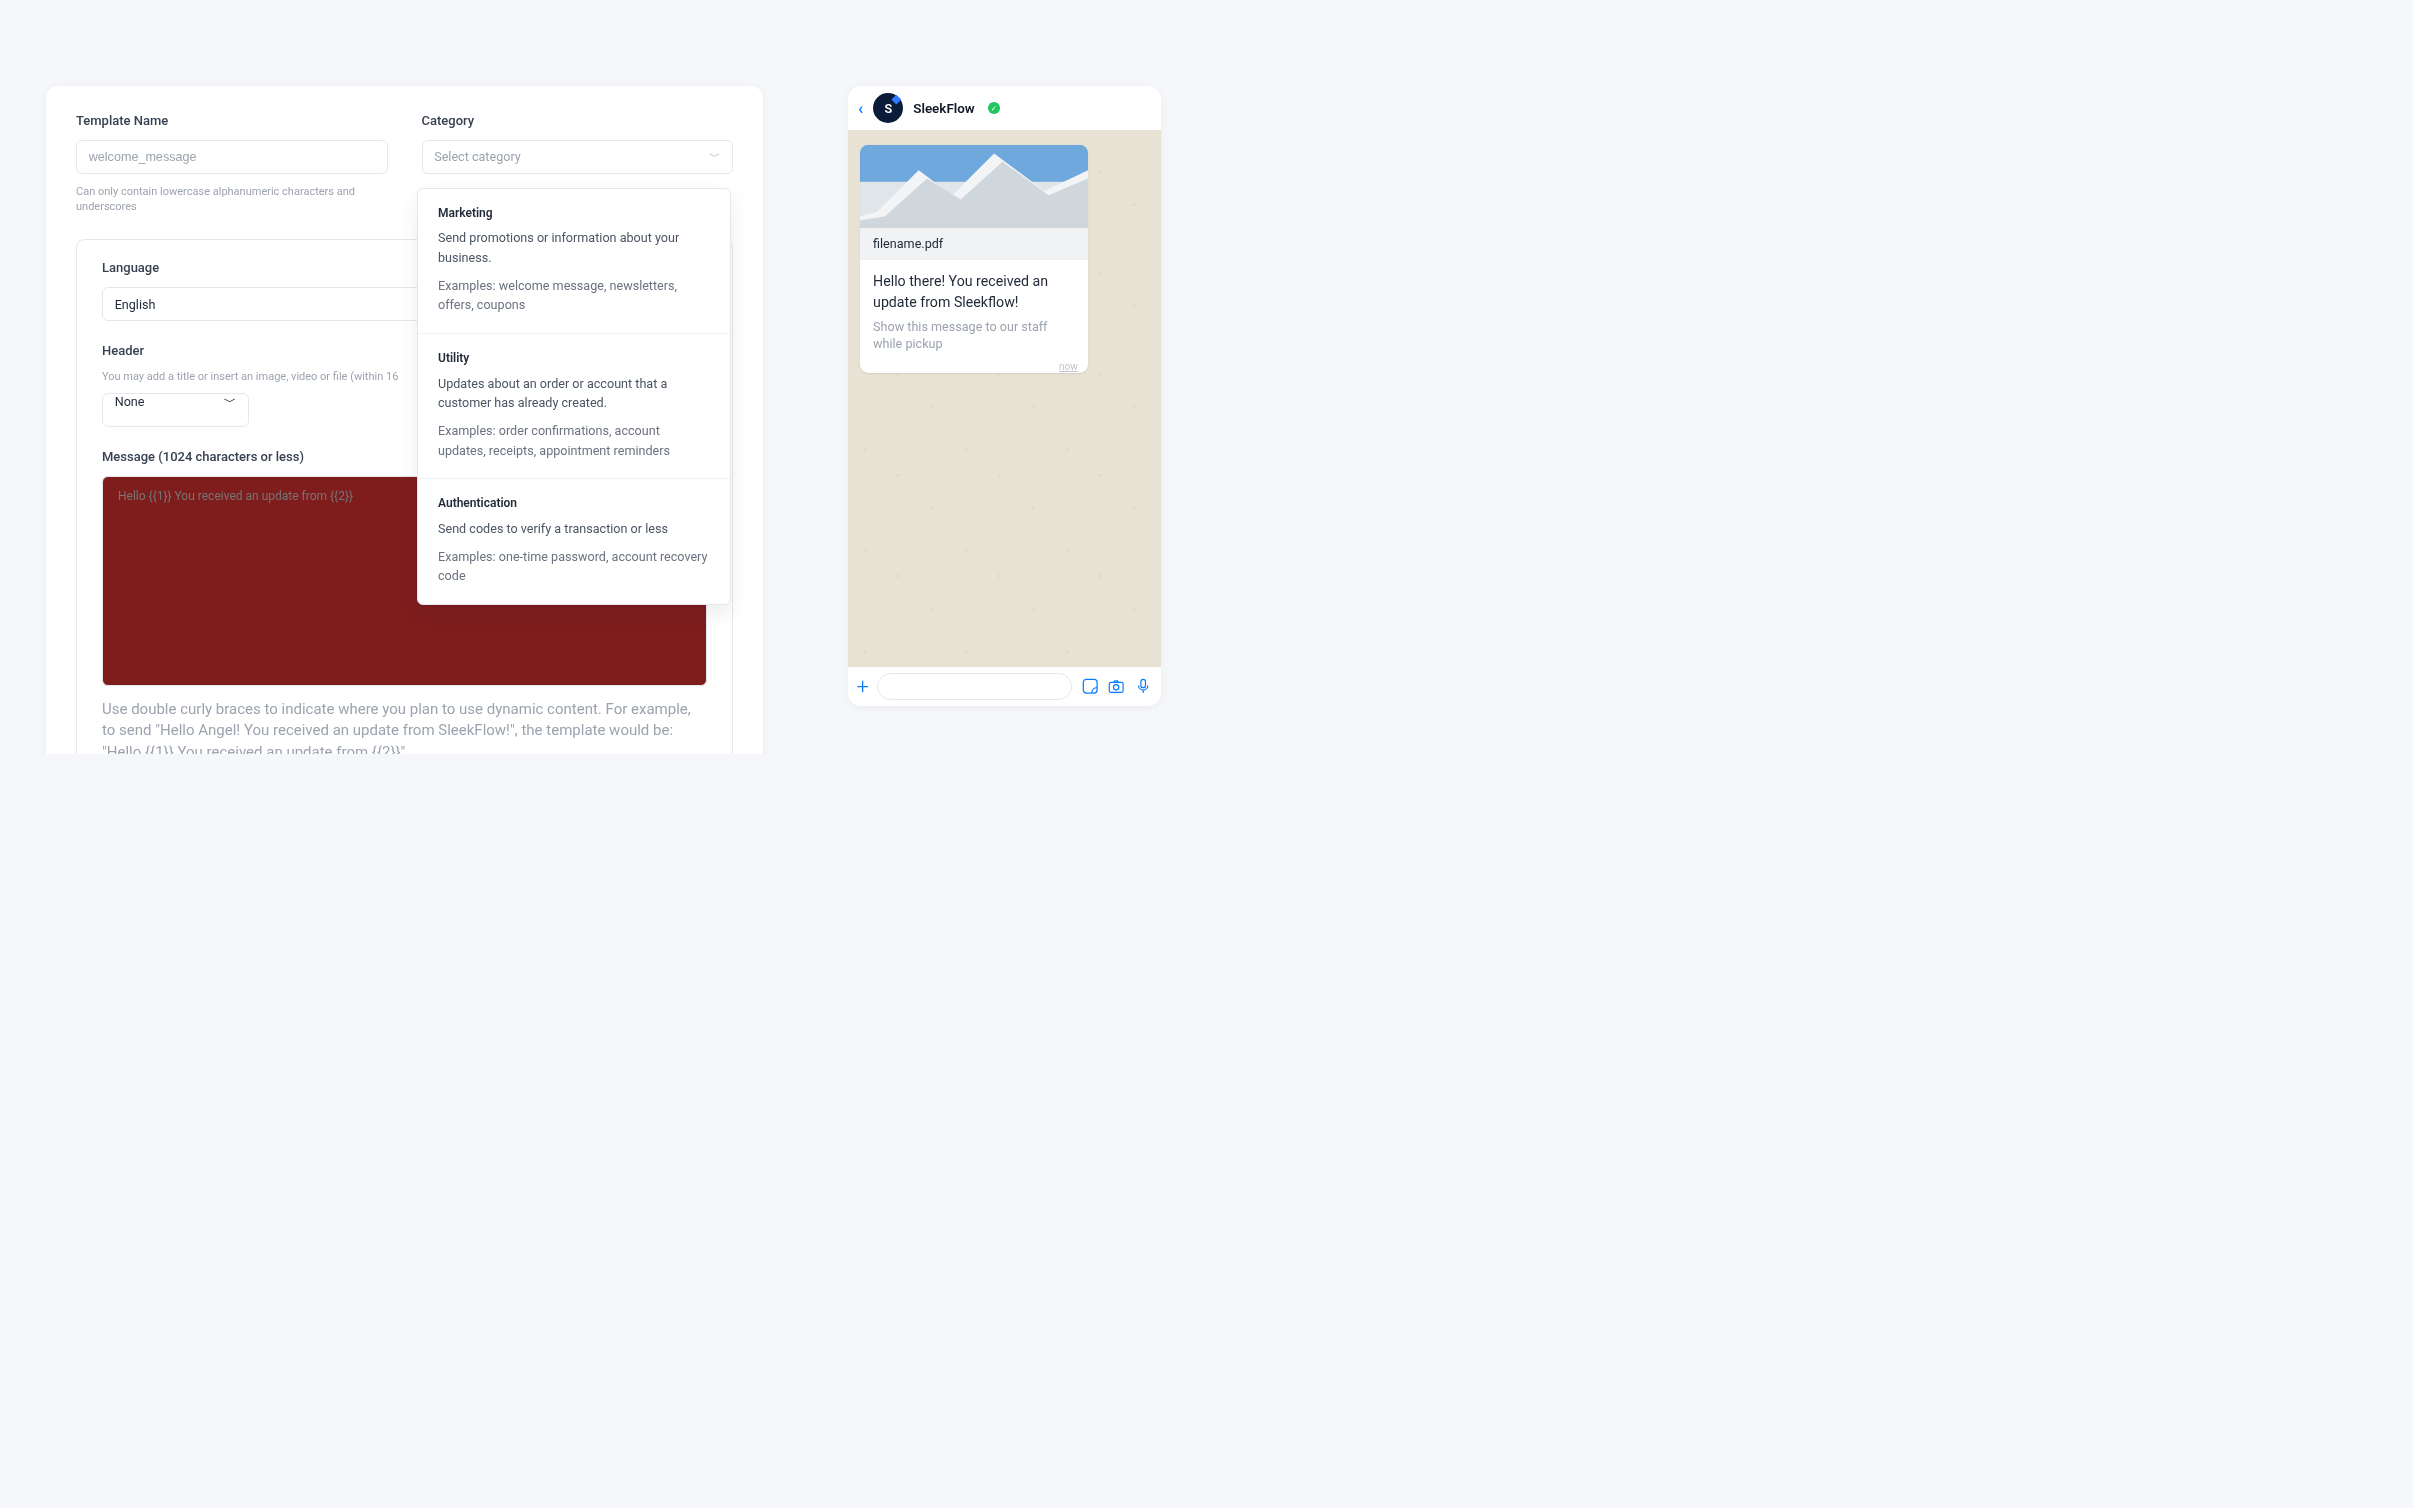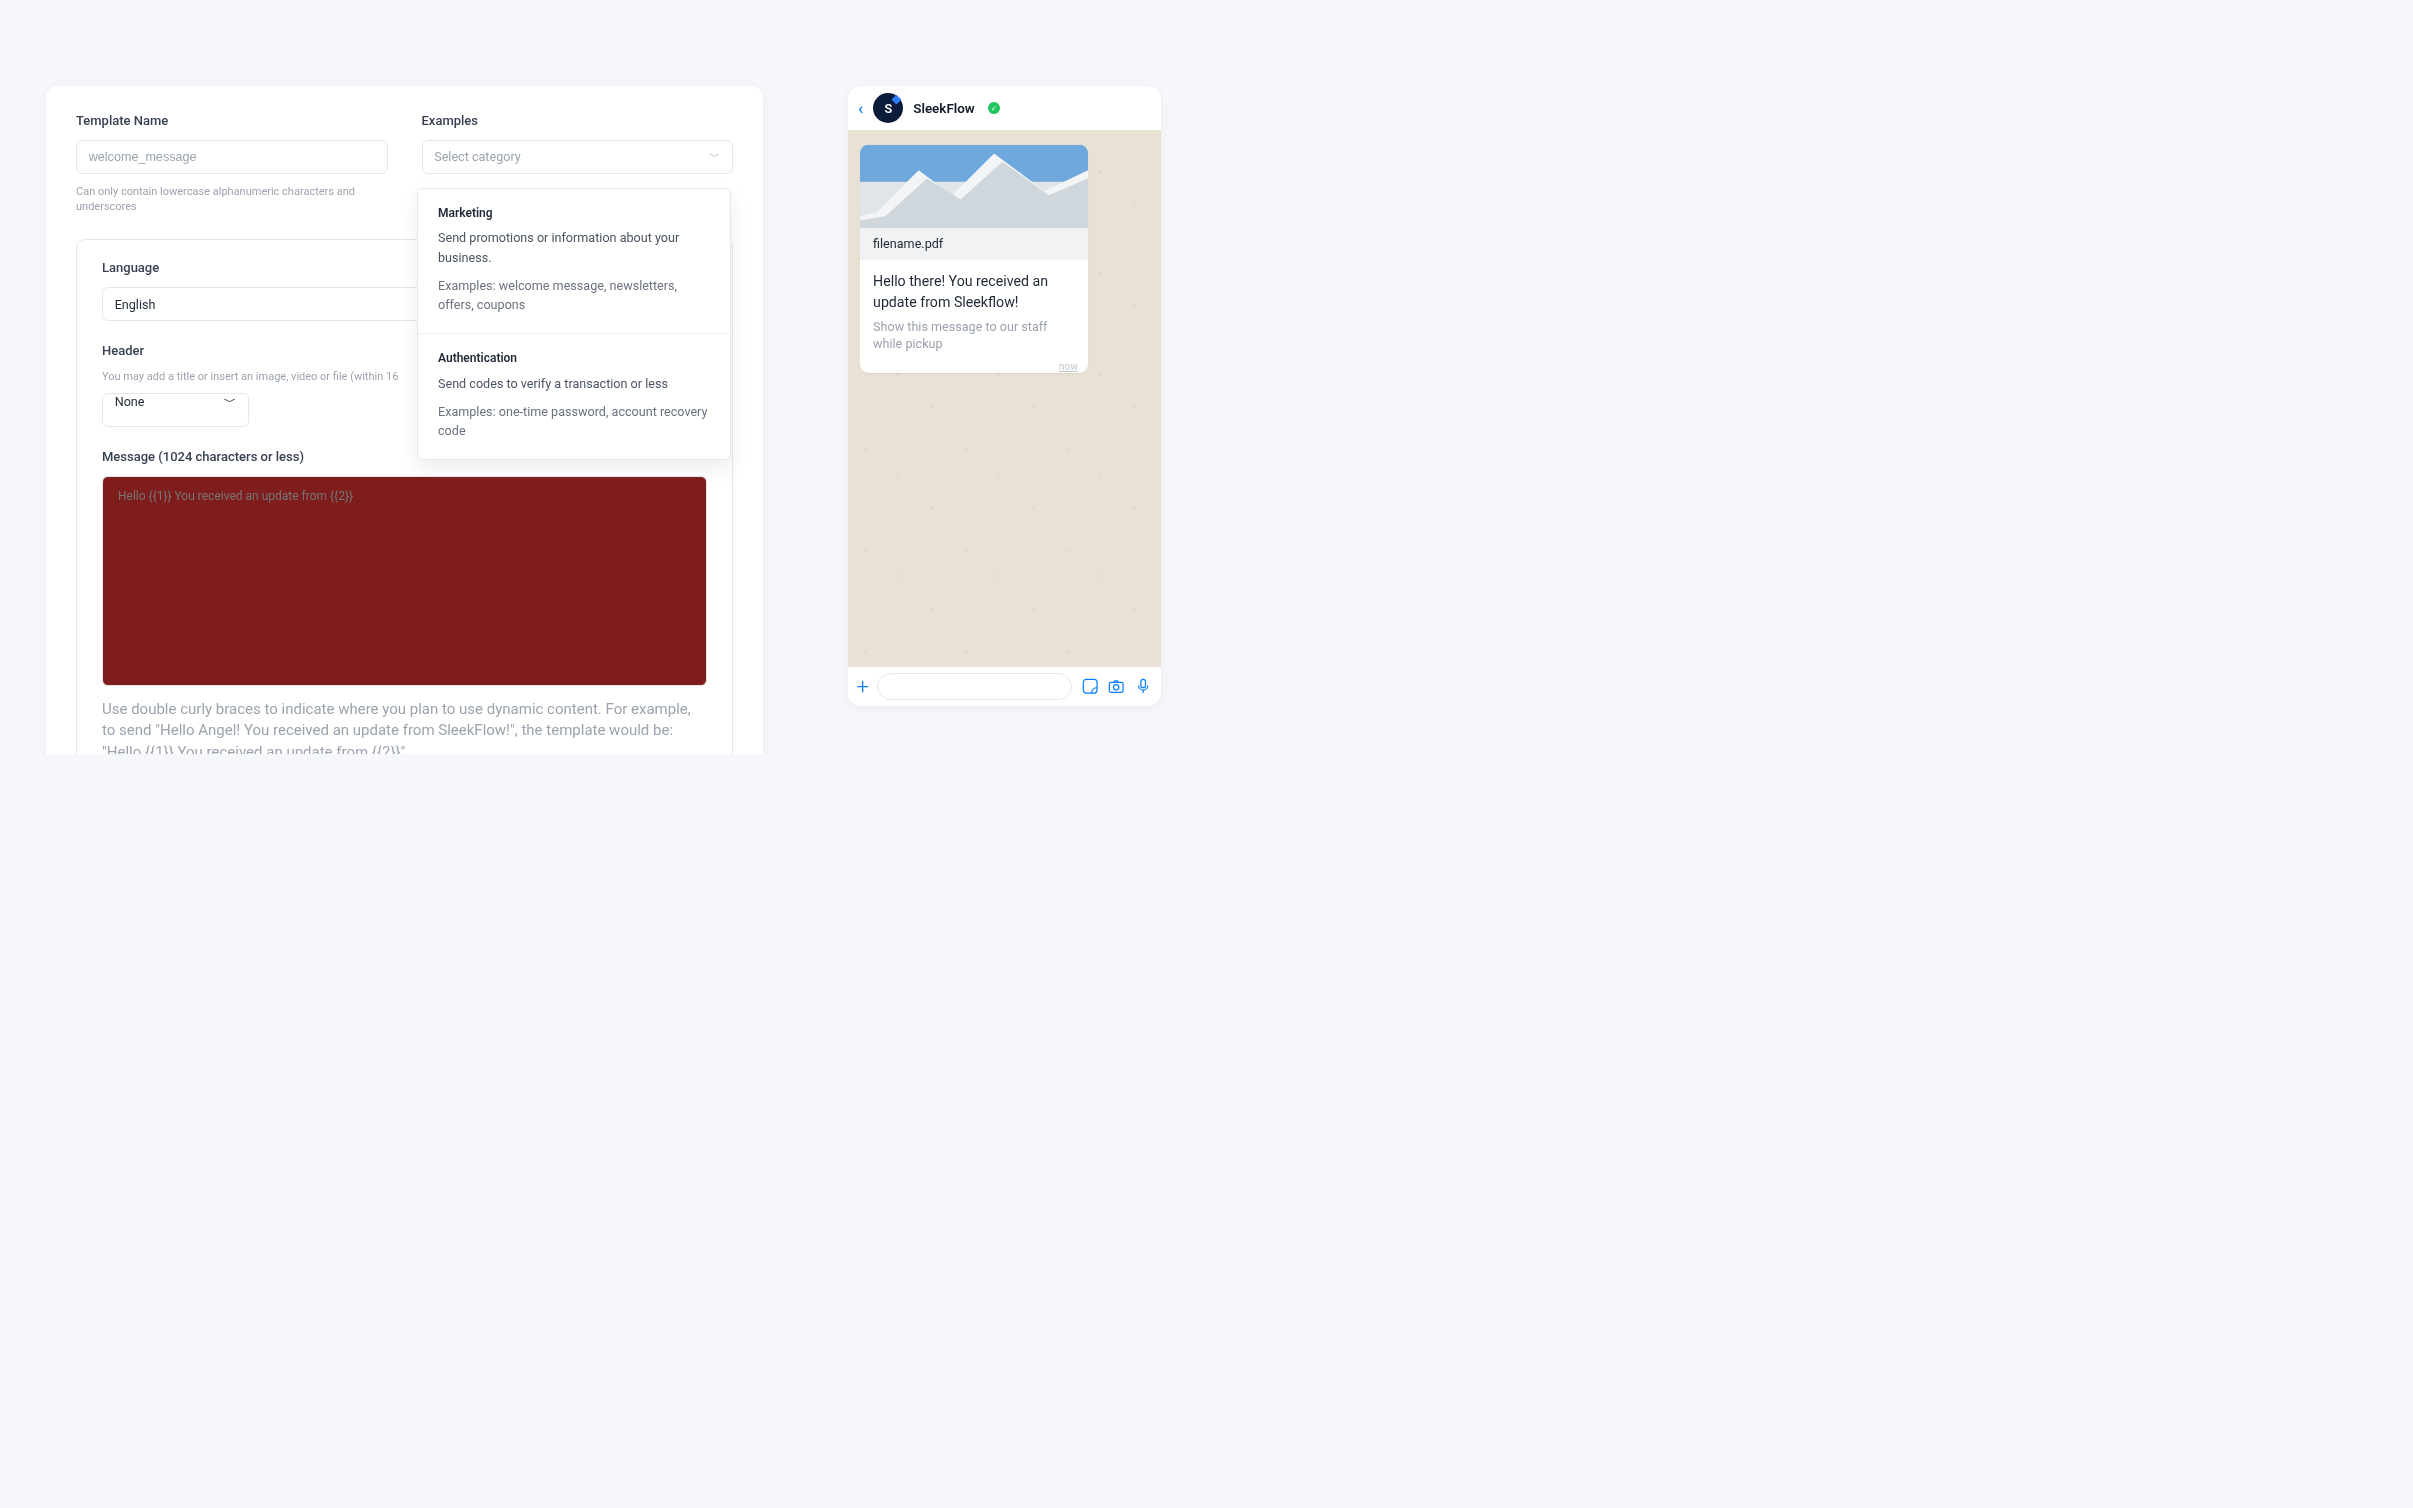--- a/index.html
+++ b/index.html
@@ -171,21 +171,21 @@
   <div class="form-card">
     <div class="columns">
 
       <div class="col">
         <div class="field-label">Template Name</div>
         <input class="text-input" type="text" placeholder="welcome_message" style="">
         <div class="helper">Can only contain lowercase alphanumeric characters and underscores</div>
       </div>
 
       <div class="col">
-        <div class="field-label">Examples</div>
+        <div class="field-label">Category</div>
         <div class="select-input">
           <span class="placeholder">Select category</span>
           <span class="chev">﹀</span>
         </div>
       </div>
     </div>
 
     <div class="inner-box">
       <div class="section-label">Language</div>
       <div class="lang-select">
@@ -207,20 +207,25 @@
         <div class="msg-hint">Use double curly braces to indicate where you plan to use dynamic content. For example, to send "Hello Angel! You received an update from SleekFlow!", the template would be: "Hello {{1}} You received an update from {{2}}"</div>
       </div>
     </div>
   </div>
 
   <div class="dropdown">
     <div class="dd-item">
       <div class="dd-title">Marketing</div>
       <div class="dd-desc">Send promotions or information about your business.</div>
       <div class="dd-ex">Examples: welcome message, newsletters, offers, coupons</div>
+    </div>
+    <div class="dd-item">
+      <div class="dd-title">Utility</div>
+      <div class="dd-desc">Updates about an order or account that a customer has already created.</div>
+      <div class="dd-ex">Examples: order confirmations, account updates, receipts, appointment reminders</div>
     </div>
     <div class="dd-item">
       <div class="dd-title">Authentication</div>
       <div class="dd-desc">Send codes to verify a transaction or less</div>
       <div class="dd-ex">Examples: one-time password, account recovery code</div>
     </div>
   </div>
 
   <div class="phone">
     <div class="phone-top">

